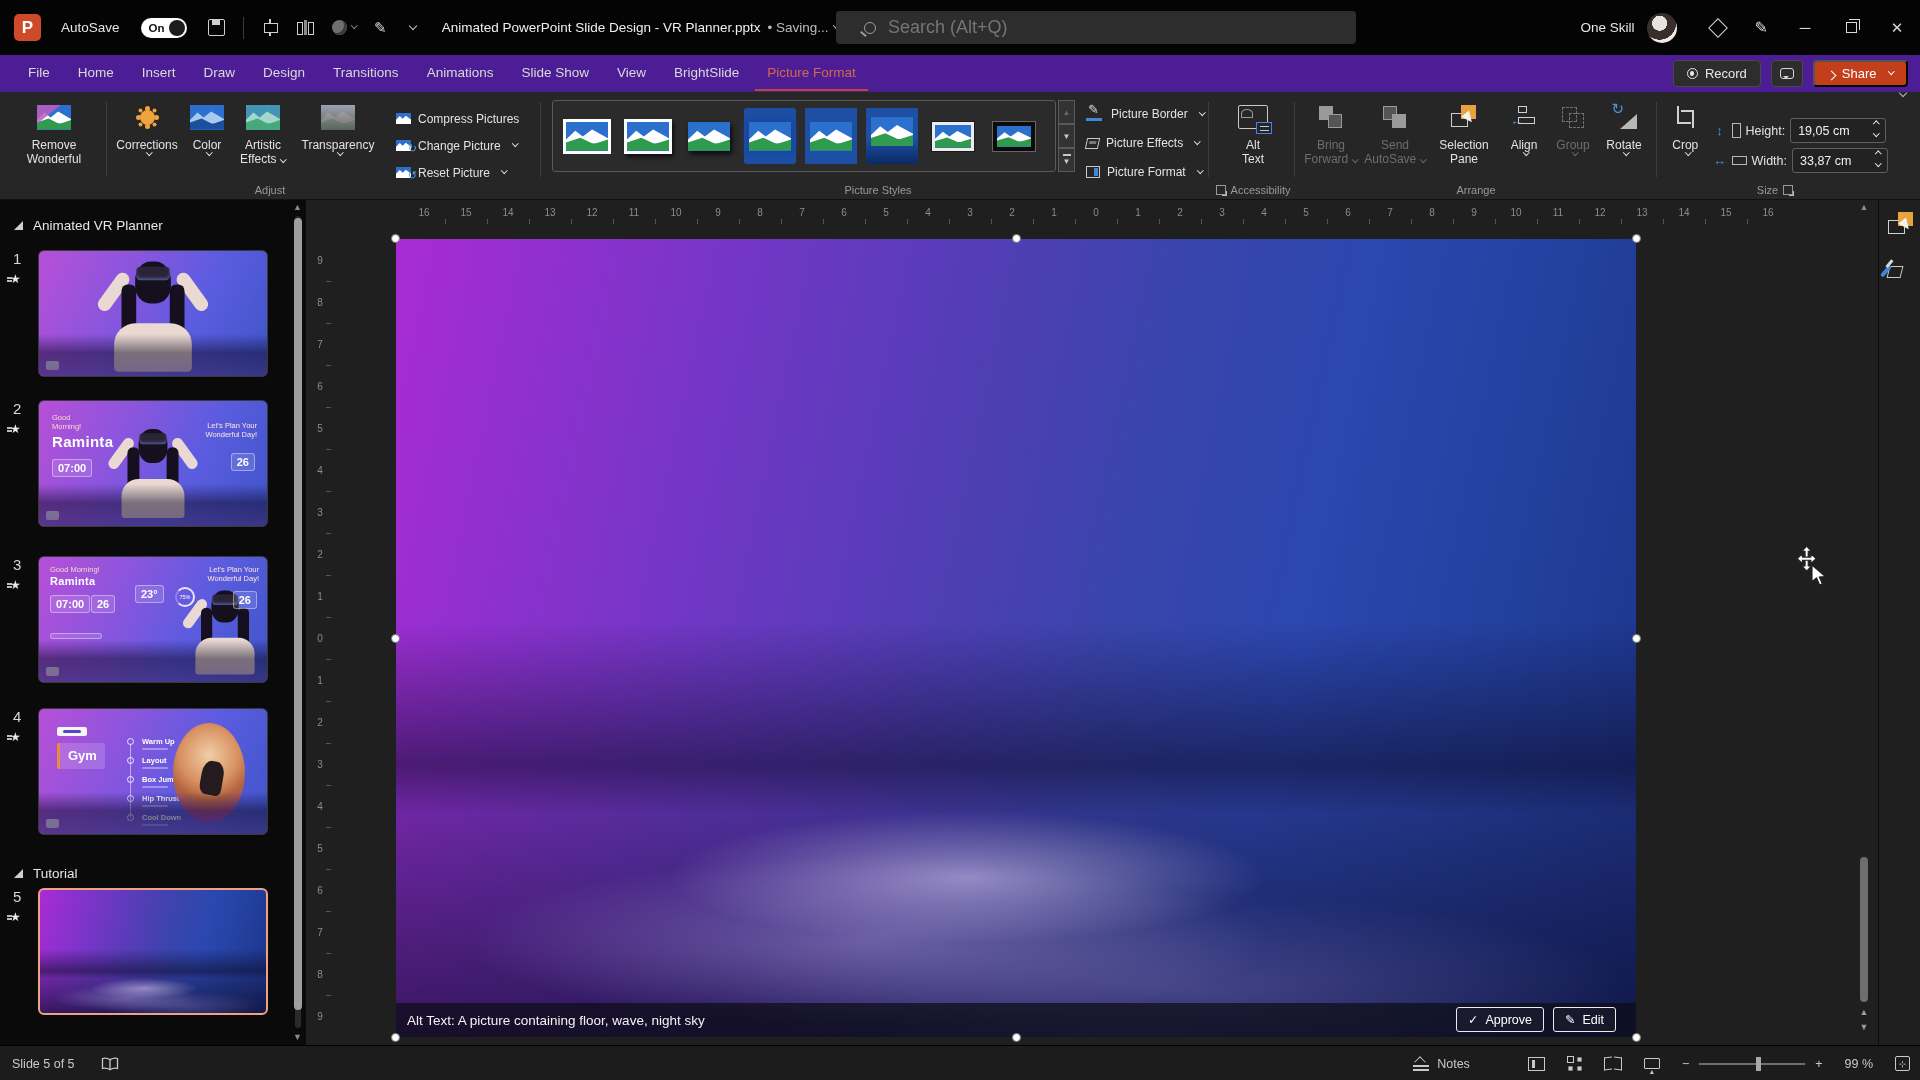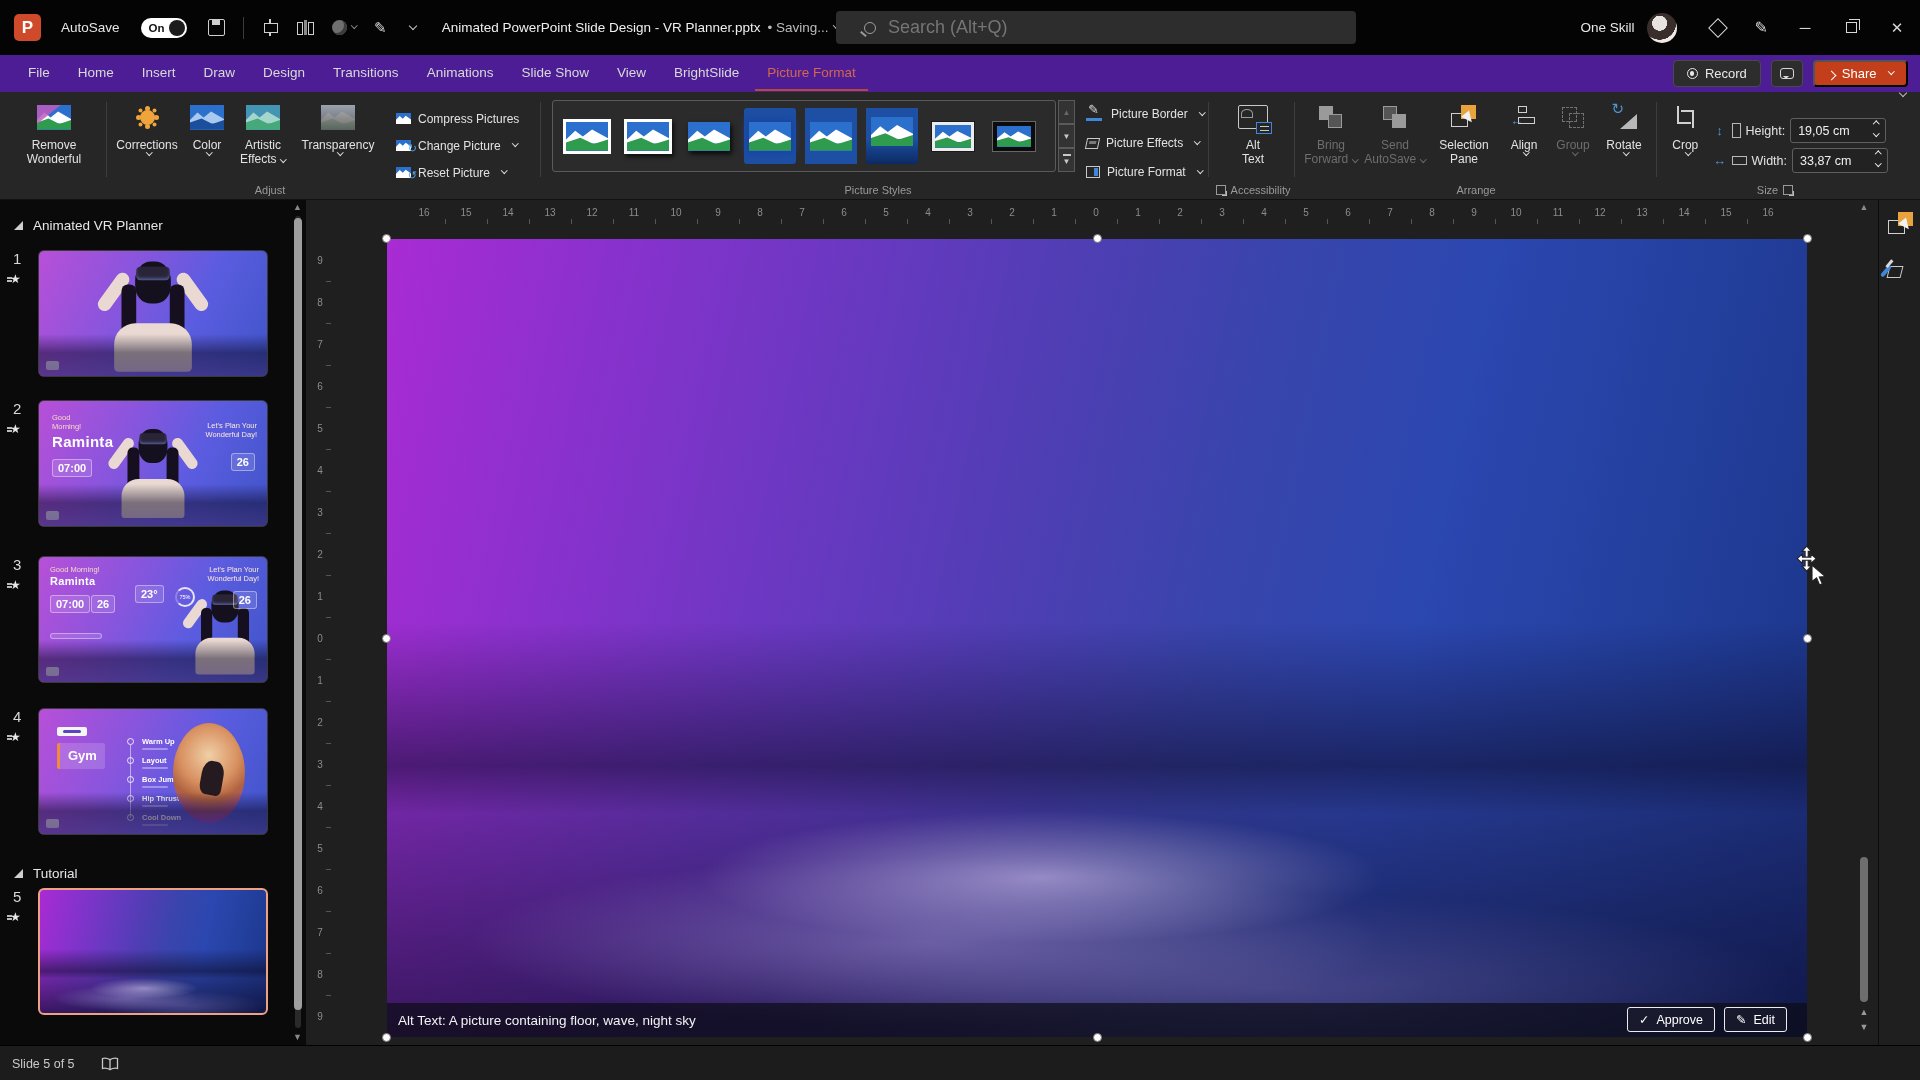--- a/index.html
+++ b/index.html
@@ -200,21 +200,21 @@
   #panel-scroll .au{top:0;} #panel-scroll .ad{bottom:0;}
 
   
   #canvas{position:absolute;left:306px;top:200px;width:1614px;height:845px;background:#1f1f1f;}
   #hruler{position:absolute;left:0;top:2px;right:0;height:24px;}
   .rl{position:absolute;top:5px;transform:translateX(-50%);font-size:10px;color:#8c8c8c;}
   .tick{position:absolute;bottom:2px;width:1px;height:5px;background:#555;}
   #vruler{position:absolute;left:0;top:0;width:28px;height:845px;}
   .rlv{position:absolute;left:14px;transform:translate(-50%,-50%);font-size:10px;color:#8c8c8c;}
   .tickv{position:absolute;left:20px;height:1px;width:5px;background:#555;}
-  #slide{position:absolute;left:81px;top:39px;width:1420px;height:798px;}
+  #slide{position:absolute;left:90px;top:39px;width:1240px;height:798px;}
   .handle{position:absolute;width:9px;height:9px;border-radius:50%;background:#fff;border:1px solid #777;z-index:6;}
   #alt-bar{position:absolute;left:0;right:0;bottom:0;height:34px;background:rgba(12,12,22,.72);display:flex;align-items:center;z-index:5;}
   #alt-bar .txt{margin-left:11px;font-size:13.5px;color:#f2f2f2;}
   .alt-btns{position:absolute;right:20px;top:4px;display:flex;gap:9px;}
   .alt-btn{display:flex;align-items:center;gap:7px;height:25px;padding:0 11px;border:1px solid #ececec;border-radius:3px;background:rgba(35,35,50,.45);color:#fff;font-size:12.5px;}
   #canvas-scroll{position:absolute;left:1552px;top:2px;width:12px;height:836px;}
   #canvas-scroll .au{position:absolute;top:0;left:0;width:12px;text-align:center;font-size:9px;color:#8a8a8a;}
   #canvas-scroll .th{position:absolute;left:2px;top:655px;width:8px;height:145px;background:#6e6e6e;border-radius:4px;}
   #canvas-scroll .pv{position:absolute;left:0;width:12px;text-align:center;font-size:9px;color:#9a9a9a;}
   #side-strip{position:absolute;left:1572px;top:0;width:42px;height:845px;border-left:1px solid #0d0d0d;}
@@ -894,14 +894,35 @@
   <footer id="statusbar">
     <div class="sb-left">
       <span>Slide 5 of 5</span>
       <span class="accbook">
         <svg width="18" height="14" viewBox="0 0 18 14">
             <path d="M1.5 1.5 C4 .6 6.5 1.2 9 2.6 C11.5 1.2 14 .6 16.5 1.5 V11.5 C14 10.7 11.5 11.2 9 12.6 C6.5 11.2 4 10.7 1.5 11.5 Z" fill="none" stroke="#c9c9c9" stroke-width="1.3"></path>
             <line x1="9" y1="2.6" x2="9" y2="12.4" stroke="#c9c9c9" stroke-width="1.3"></line>
           </svg>
       </span>
     </div>
+    <div class="sb-right">
+      <span class="notes">
+        <span class="vic ic-notes"></span>
+        <span>Notes</span>
+      </span>
+      <span style="width:14px;"></span>
+      <span class="vic ic-normal"></span>
+      <span class="vic ic-grid"></span>
+      <span class="vic ic-book"></span>
+      <span class="vic ic-show"></span>
+      <span class="zoomer">
+        <span>−</span>
+        <span class="zslider">
+            <span class="trk"></span>
+            <span class="th"></span>
+          </span>
+        <span>+</span>
+      </span>
+      <span>99 %</span>
+      <span class="ic-fit">⊹</span>
+    </div>
   </footer>
 </div>
 
 </body></html>

